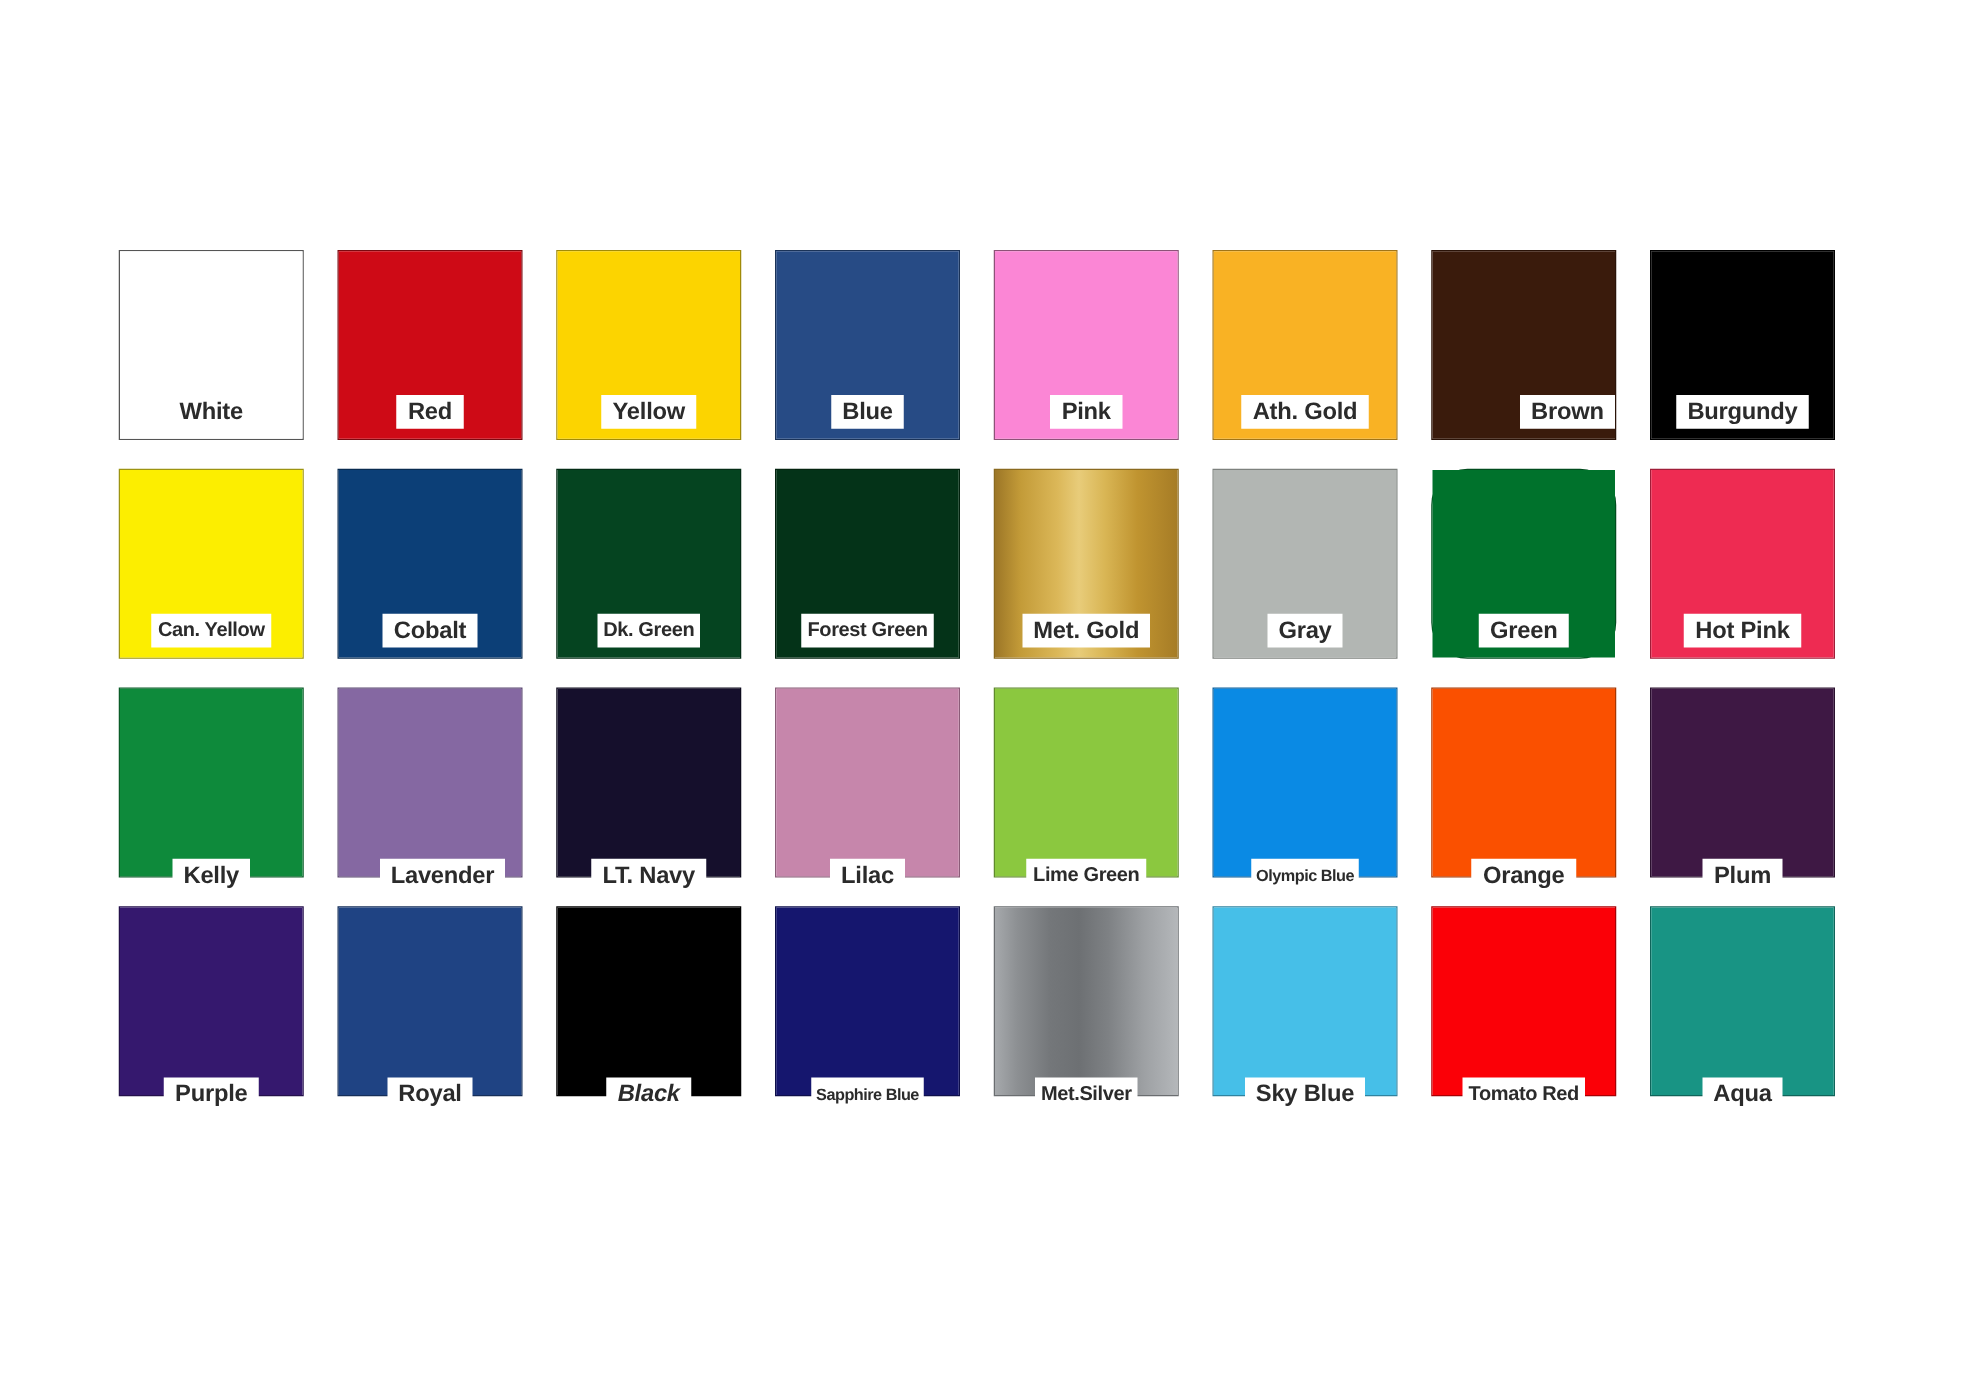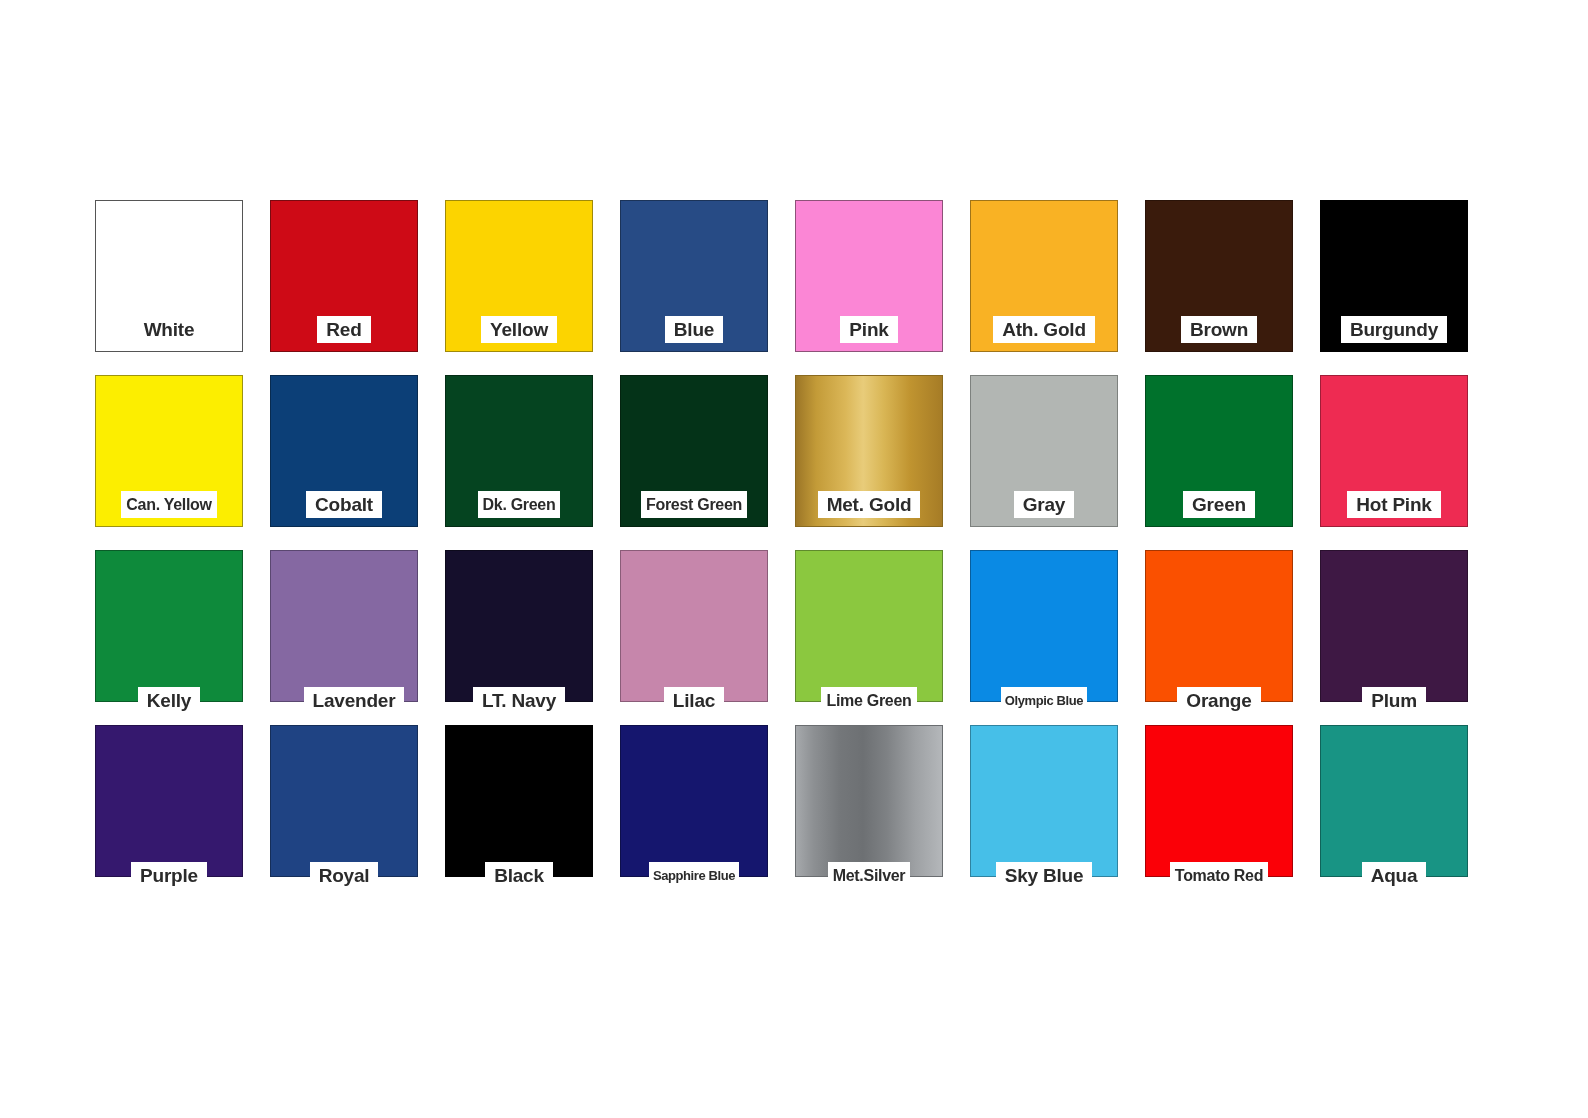--- a/index.html
+++ b/index.html
@@ -106,21 +106,21 @@
         <div class="swatch-label">Blue</div>
       </div>
       <div class="swatch" style="border-color: rgb(141, 82, 120);">
         <div class="swatch-fill" style="background: rgb(251, 134, 213);"></div>
         <div class="swatch-label">Pink</div>
       </div>
       <div class="swatch" style="border-color: rgb(160, 116, 24);">
         <div class="swatch-fill" style="background: rgb(249, 178, 36);"></div>
         <div class="swatch-label">Ath. Gold</div>
       </div>
-      <div class="swatch" style="border-color: rgb(42, 19, 8);">
+      <div class="swatch" style="border-color: rgb(42, 19, 8); justify-content: flex-end;">
         <div class="swatch-fill" style="background: rgb(58, 27, 12);"></div>
         <div class="swatch-label">Brown</div>
       </div>
       <div class="swatch" style="border-color: rgb(0, 0, 0);">
         <div class="swatch-fill" style="background: rgb(0, 0, 0);"></div>
         <div class="swatch-label">Burgundy</div>
       </div>
       <div class="swatch" style="border-color: rgb(157, 148, 16);">
         <div class="swatch-fill" style="background: rgb(252, 238, 0);"></div>
         <div class="swatch-label sm">Can. Yellow</div>
@@ -138,21 +138,21 @@
         <div class="swatch-label sm">Forest Green</div>
       </div>
       <div class="swatch" style="border-color: rgb(138, 106, 31);">
         <div class="swatch-fill" style="background: linear-gradient(90deg, rgb(156, 118, 39) 0%, rgb(195, 155, 56) 14%, rgb(219, 183, 88) 34%, rgb(232, 204, 122) 46%, rgb(217, 182, 85) 60%, rgb(192, 148, 48) 78%, rgb(166, 124, 38) 100%);"></div>
         <div class="swatch-label">Met. Gold</div>
       </div>
       <div class="swatch" style="border-color: rgb(125, 129, 126);">
         <div class="swatch-fill" style="background: rgb(178, 182, 179);"></div>
         <div class="swatch-label">Gray</div>
       </div>
-      <div class="swatch" style="border-color: rgb(0, 76, 29);">
+      <div class="swatch" style="border-color: rgb(0, 76, 29); border-radius: 29px;">
         <div class="swatch-fill" style="background: rgb(0, 114, 44);"></div>
         <div class="swatch-label">Green</div>
       </div>
       <div class="swatch" style="border-color: rgb(160, 29, 56);">
         <div class="swatch-fill" style="background: rgb(238, 43, 82);"></div>
         <div class="swatch-label">Hot Pink</div>
       </div>
       <div class="swatch low" style="border-color: rgb(10, 92, 40);">
         <div class="swatch-fill" style="background: rgb(14, 138, 59);"></div>
         <div class="swatch-label">Kelly</div>
@@ -186,21 +186,21 @@
         <div class="swatch-label">Plum</div>
       </div>
       <div class="swatch low" style="border-color: rgb(36, 16, 75);">
         <div class="swatch-fill" style="background: rgb(53, 24, 110);"></div>
         <div class="swatch-label">Purple</div>
       </div>
       <div class="swatch low" style="border-color: rgb(21, 46, 89);">
         <div class="swatch-fill" style="background: rgb(31, 67, 131);"></div>
         <div class="swatch-label">Royal</div>
       </div>
-      <div class="swatch low" style="border-color: rgb(0, 0, 0);">
+      <div class="swatch low" style="border-color: rgb(0, 0, 0); font-style: italic;">
         <div class="swatch-fill" style="background: rgb(0, 0, 0);"></div>
         <div class="swatch-label">Black</div>
       </div>
       <div class="swatch low" style="border-color: rgb(14, 15, 75);">
         <div class="swatch-fill" style="background: rgb(21, 22, 110);"></div>
         <div class="swatch-label xsm">Sapphire Blue</div>
       </div>
       <div class="swatch low" style="border-color: rgb(106, 109, 112);">
         <div class="swatch-fill" style="background: linear-gradient(90deg, rgb(166, 169, 172) 0%, rgb(141, 144, 147) 12%, rgb(116, 119, 122) 30%, rgb(109, 112, 115) 46%, rgb(126, 129, 132) 62%, rgb(158, 161, 164) 82%, rgb(180, 183, 186) 100%);"></div>
         <div class="swatch-label sm">Met.Silver</div>

